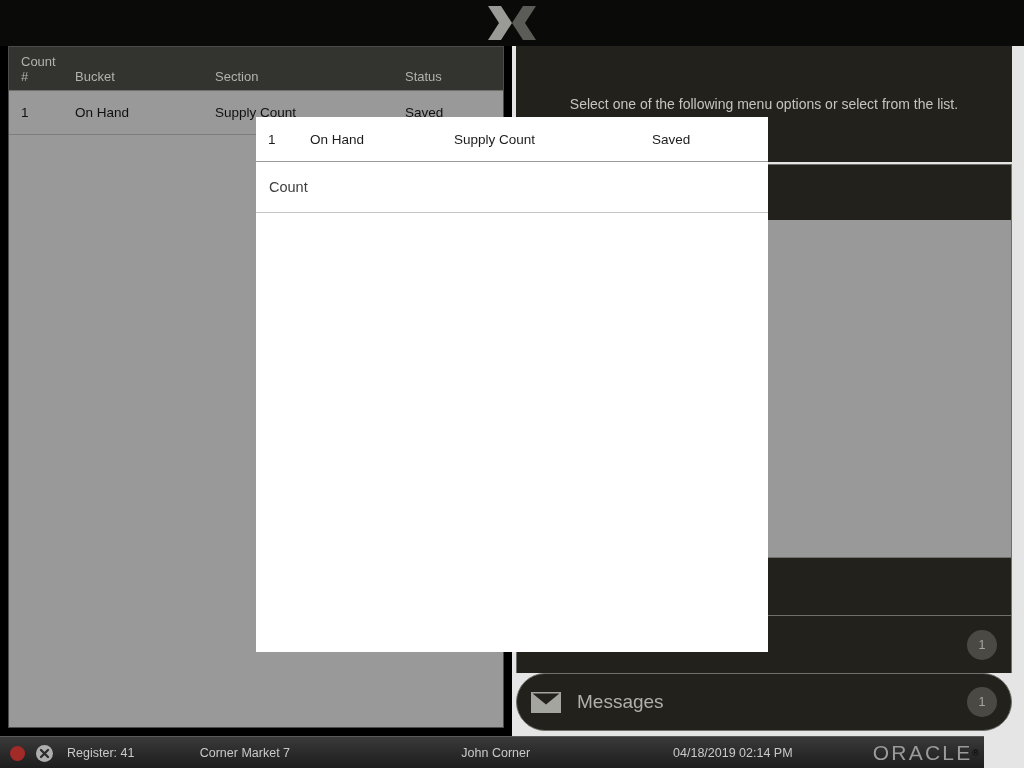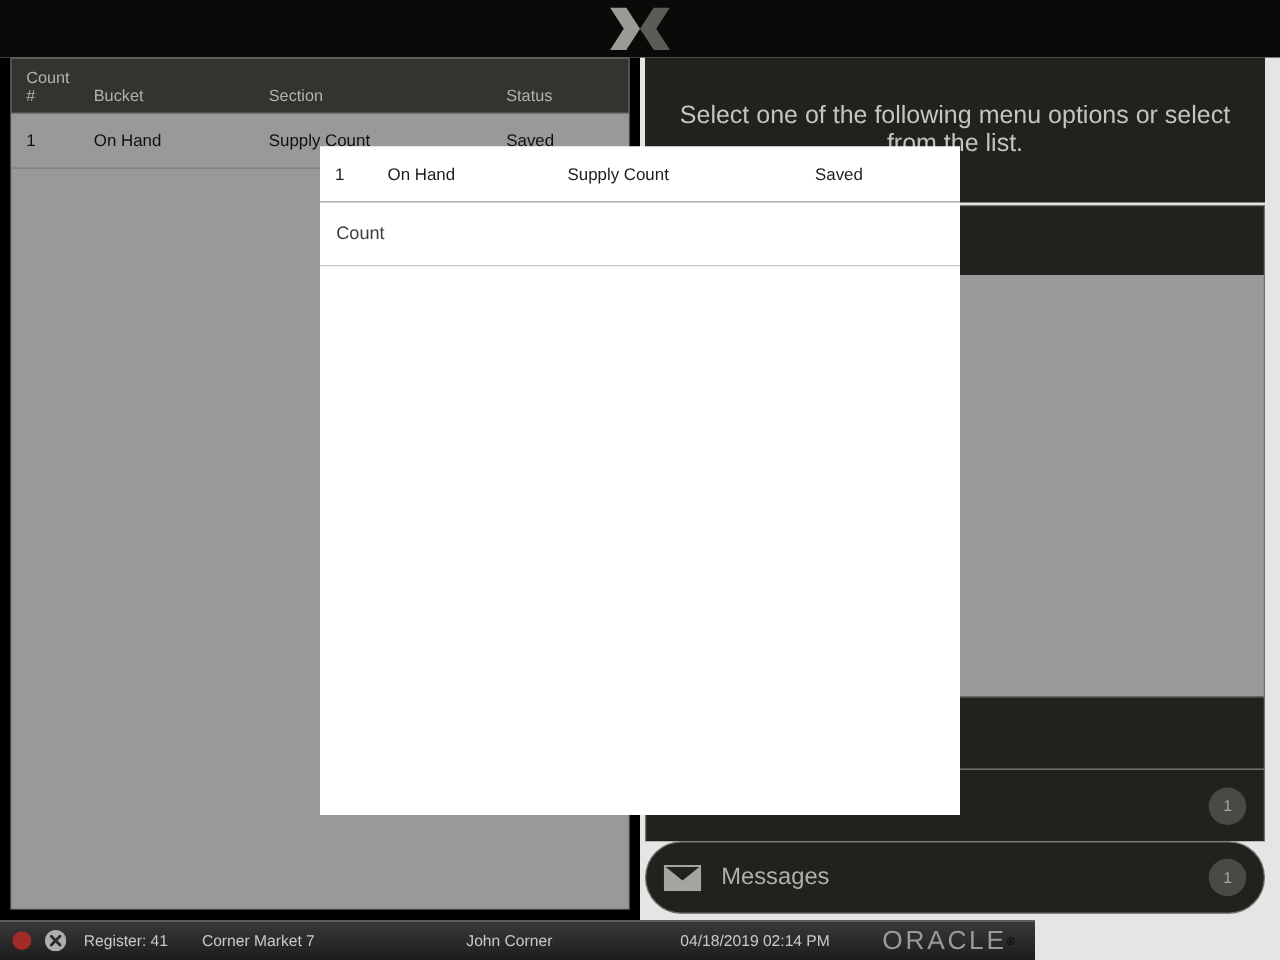--- a/index.html
+++ b/index.html
@@ -95,21 +95,21 @@
     left: 0; top: 0;
     width: 496px; height: 116px;
     background: #23211b;
     display: flex;
     align-items: center;
     justify-content: center;
     padding: 0 14px;
   }
   .prompt-text {
     color: #c5c5c0;
-    font-size: 20px;
+    font-size: 14px;
     text-align: center;
   }
   .menu-list {
     position: absolute;
     left: 0; top: 118px;
     width: 496px; height: 572px;
   }
   .menu-item {
     position: relative;
     width: 496px;
@@ -178,25 +178,24 @@
     border-bottom: 1px solid #c6c6c6;
     padding-left: 13px;
     color: #3d3d3d;
     font-size: 14.5px;
   }
 
   
   .status-bar {
     position: absolute;
     left: 0; bottom: 0;
-    width: 828px; height: 32px;
+    width: 984px; height: 32px;
     background: linear-gradient(to bottom, #3a3a3a 0%, #2b2b2b 50%, #1d1d1d 100%);
     border-top: 1px solid #5a5a5a;
     display: flex;
-    align-items: center;
     z-index: 60;
   }
   .sb-seg { display: flex; align-items: center; height: 32px; }
   .sb-text {
     color: #c9c9c9;
     font-size: 12.5px;
   }
   .dot-red {
     width: 15px; height: 15px;
     border-radius: 50%;
@@ -325,20 +324,20 @@
     </div>
 
     <div class="sb-seg" style="width:212px;">
       <span class="sb-text">John Corner</span>
     </div>
 
     <div class="sb-seg" style="width:200px;">
       <span class="sb-text">04/18/2019 02:14 PM</span>
     </div>
 
-    <div class="sb-seg" style="flex:1; justify-content:flex-end; padding-right:16px;">
+    <div class="sb-seg" style="flex:1; justify-content:flex-end; padding-right:5px;">
       <span class="oracle-logo">ORACLE</span>
         <span class="oracle-reg">®</span>
     </div>
 
   </div>
 
 </div>
 
 </body></html>

